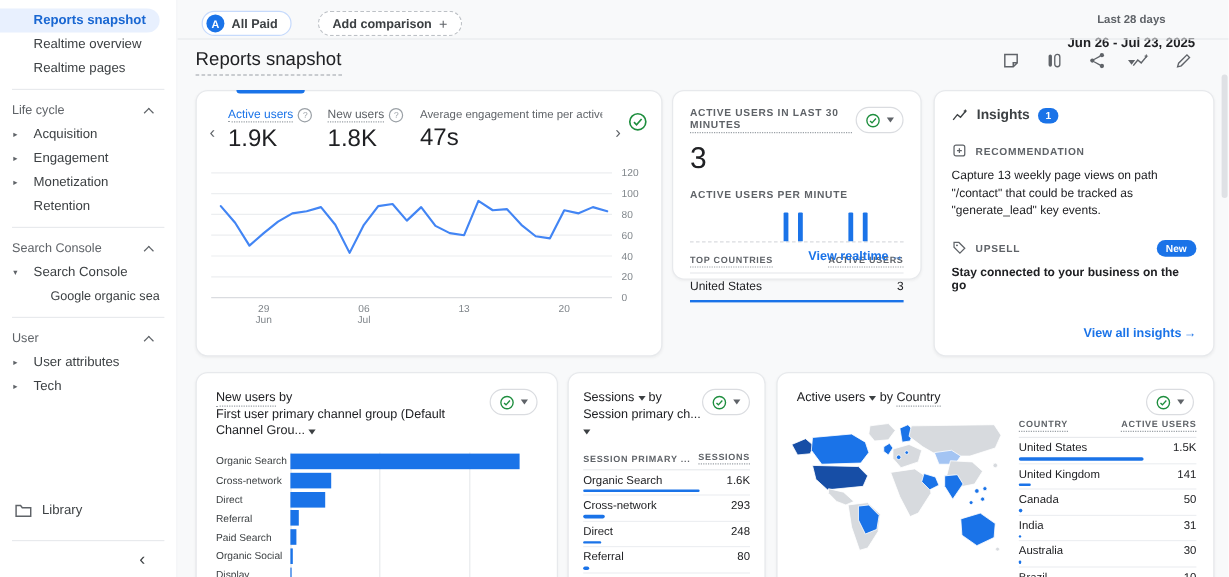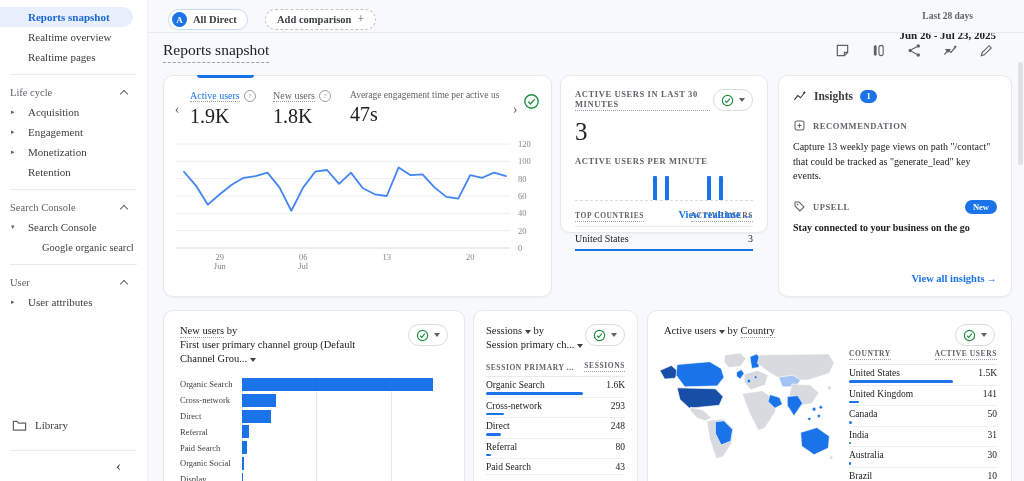--- a/index.html
+++ b/index.html
@@ -1,17 +1,17 @@
 <!DOCTYPE html>
 <html><head>
 <meta charset="utf-8">
 <style>
   html,body{margin:0;padding:0;background:#fff;}
   .app{position:relative;width:1024px;height:481px;overflow:hidden;background:#fff;
-       font-family:Liberation Serif, serif;color:#202124;-webkit-font-smoothing:antialiased;}
+       font-family:Liberation Sans, sans-serif;color:#202124;-webkit-font-smoothing:antialiased;}
   
   .sidebar{position:absolute;left:0;top:0;width:148px;height:481px;background:#fff;
            border-right:1px solid #eef0f3;box-sizing:border-box;padding-top:7px;font-size:11px;color:#3c4043;}
   .nav-item{display:flex;align-items:center;height:20px;padding-left:28px;margin-right:14px;
             white-space:nowrap;overflow:hidden;cursor:pointer;position:relative;}
   .nav-item.selected{background:#e8f0fe;color:#1967d2;font-weight:bold;border-radius:0 14px 14px 0;}
   .nav-item .arr{position:absolute;left:11px;font-size:7px;color:#5f6368;}
   .nav-item.child{padding-left:42px;font-size:10.5px;}
   .nav-div{border-top:1px solid #e8eaed;margin:7px 10px;}
   .nav-sec{display:flex;align-items:center;justify-content:space-between;height:20px;
@@ -154,39 +154,43 @@
         </div>
         <div class="nav-div"></div>
         <div class="nav-sec">
           <span>User</span>
           <span class="chev up"></span>
         </div>
         <div class="nav-item">
           <span class="arr">▸</span>
           <span>User attributes</span>
         </div>
+        <div class="nav-item">
+          <span class="arr">▸</span>
+          <span>Tech</span>
+        </div>
       </div>
     <div class="nav-bottom">
       <div class="lib-row">
         <svg class="tool" viewBox="0 0 16 16" width="13" height="13">
           <path d="M1.5 3.5h4l1.5 2h7.5v7.5h-13z" fill="none" stroke="#5f6368" stroke-width="1.3"></path>
         </svg>
         <span>Library</span>
       </div>
       <div class="collapse-row">
         <span class="collapse-btn">‹</span>
       </div>
     </div>
   </nav>
 
   <div class="main">
 
     <div class="pill aud-pill">
       <span class="avatar">A</span>
-      <span>All Direct</span>
+      <span>All Paid</span>
     </div>
     <div class="pill add-pill">
       <span>Add comparison</span>
       <span class="plus">+</span>
     </div>
     <div class="date-block">
       <span class="date-preset">Last 28 days</span>
       <span class="date-range">Jun 26 - Jul 23, 2025</span>
       <span class="tri"></span>
     </div>

